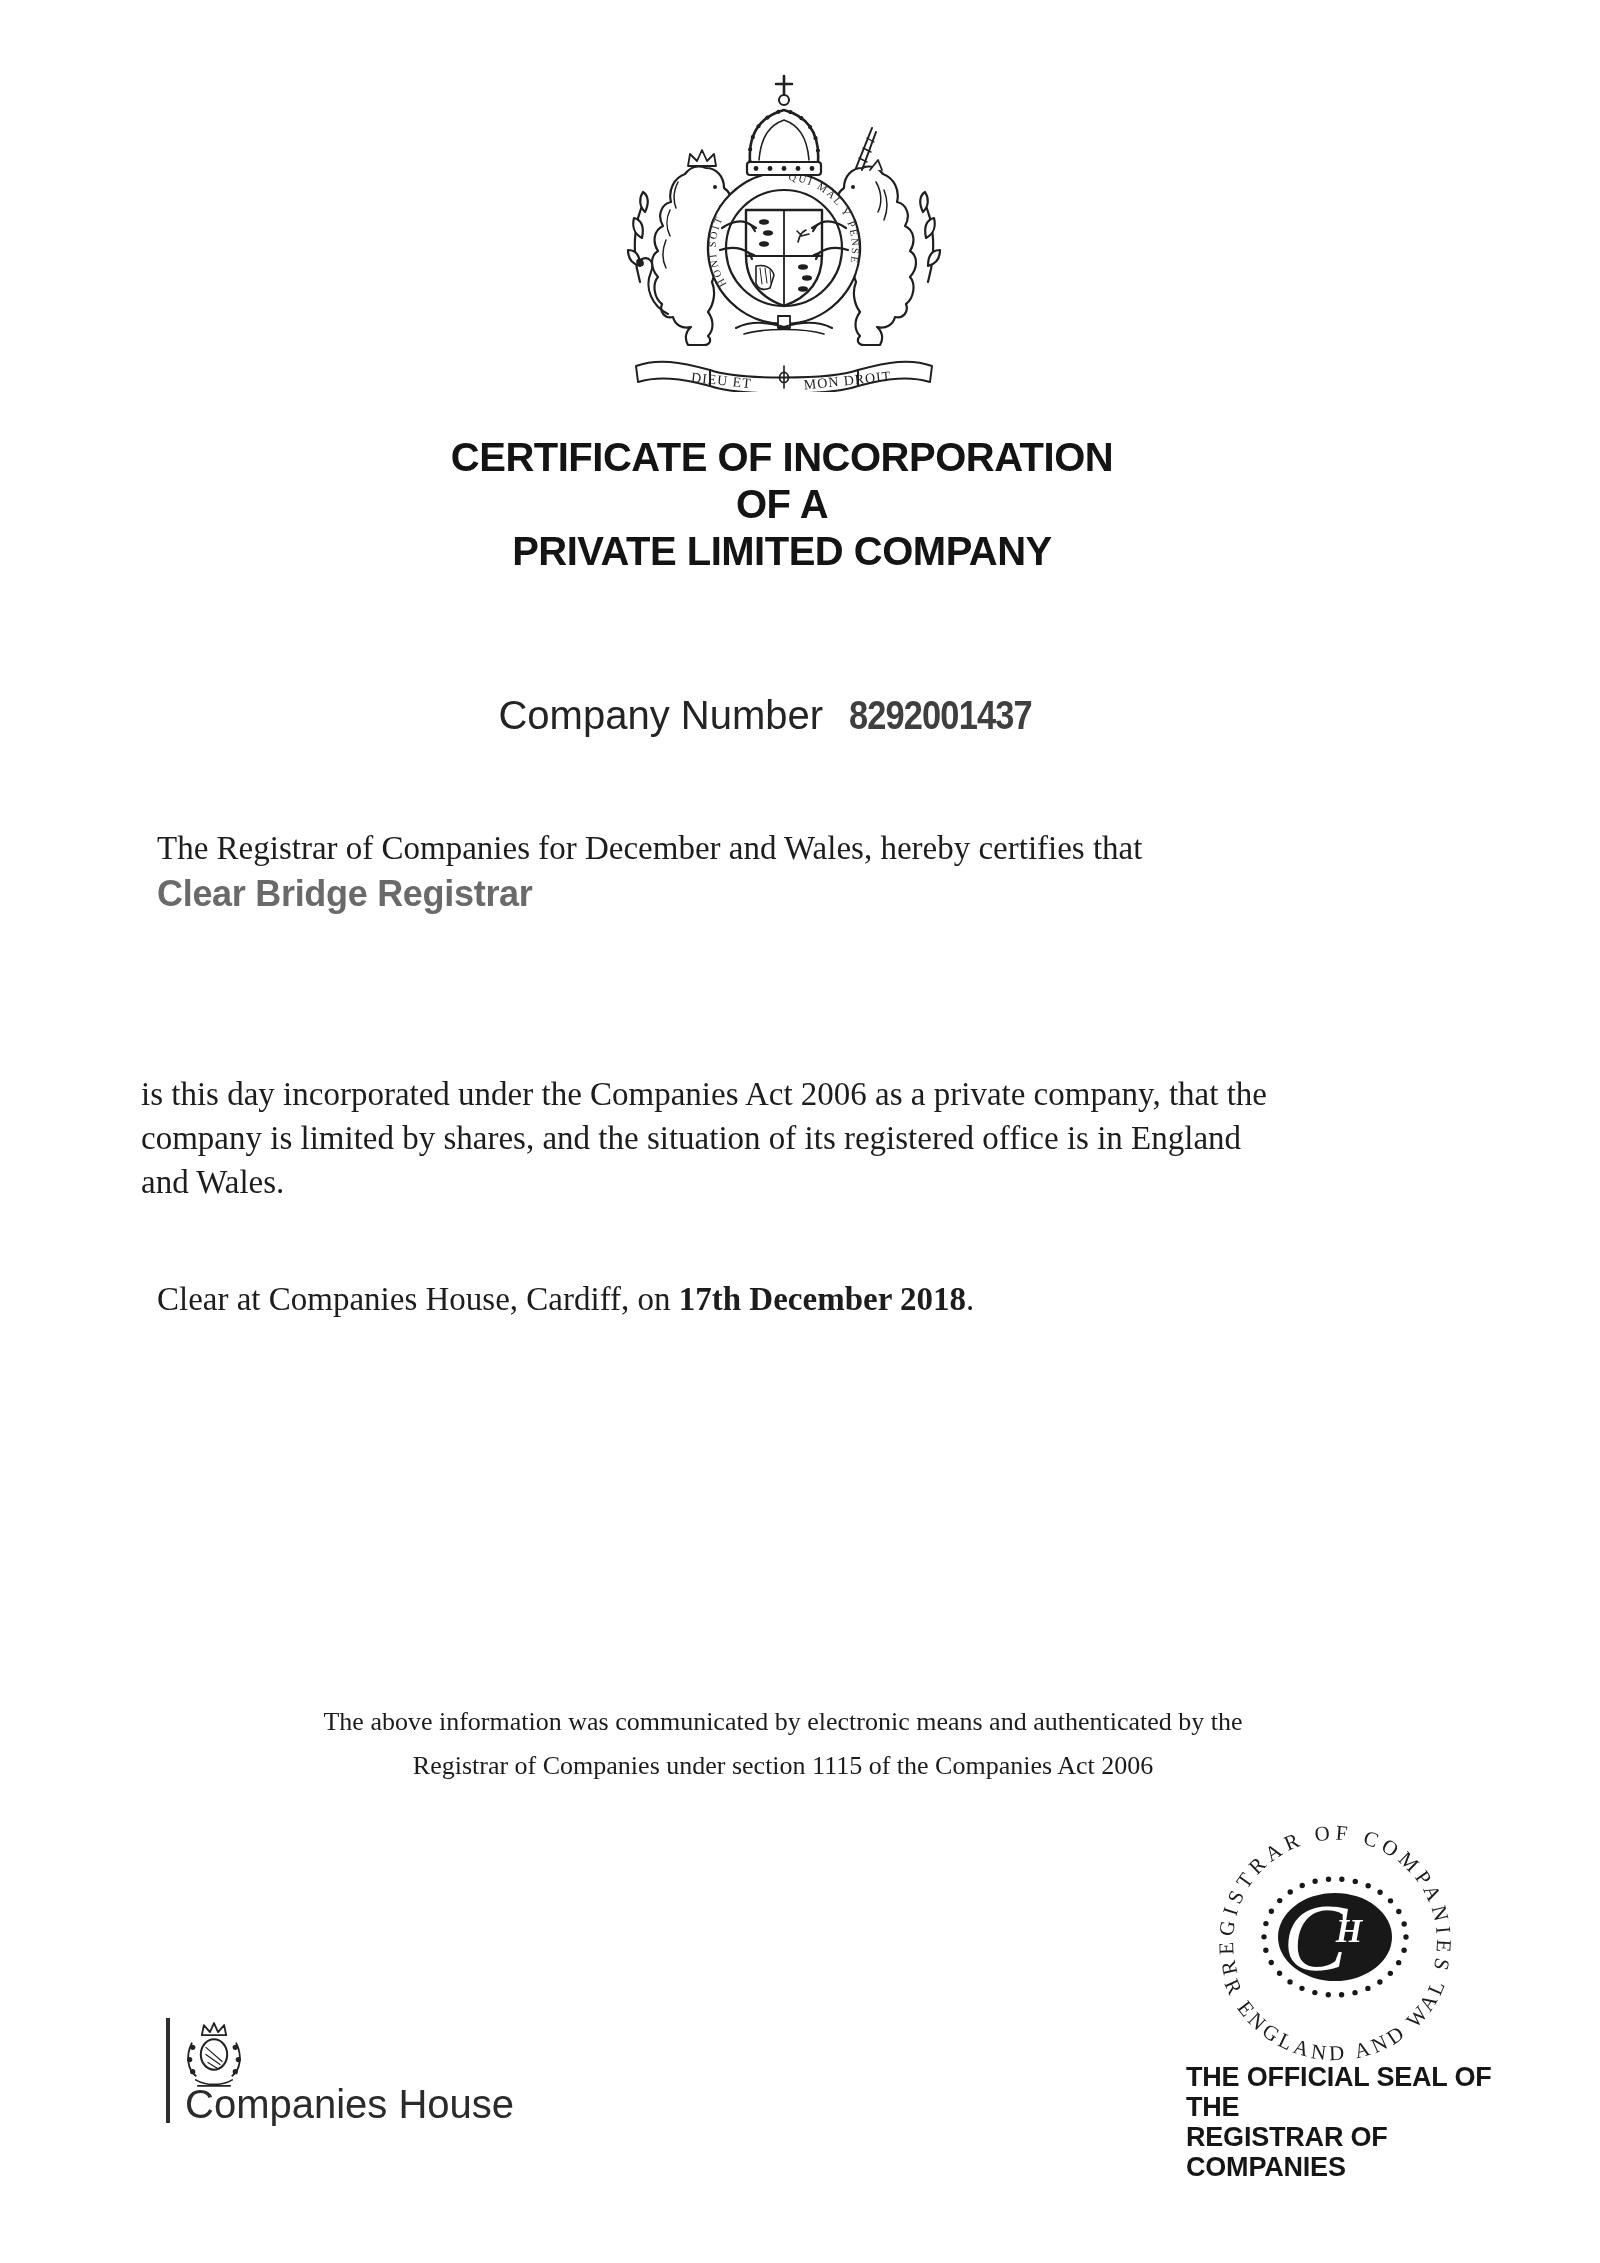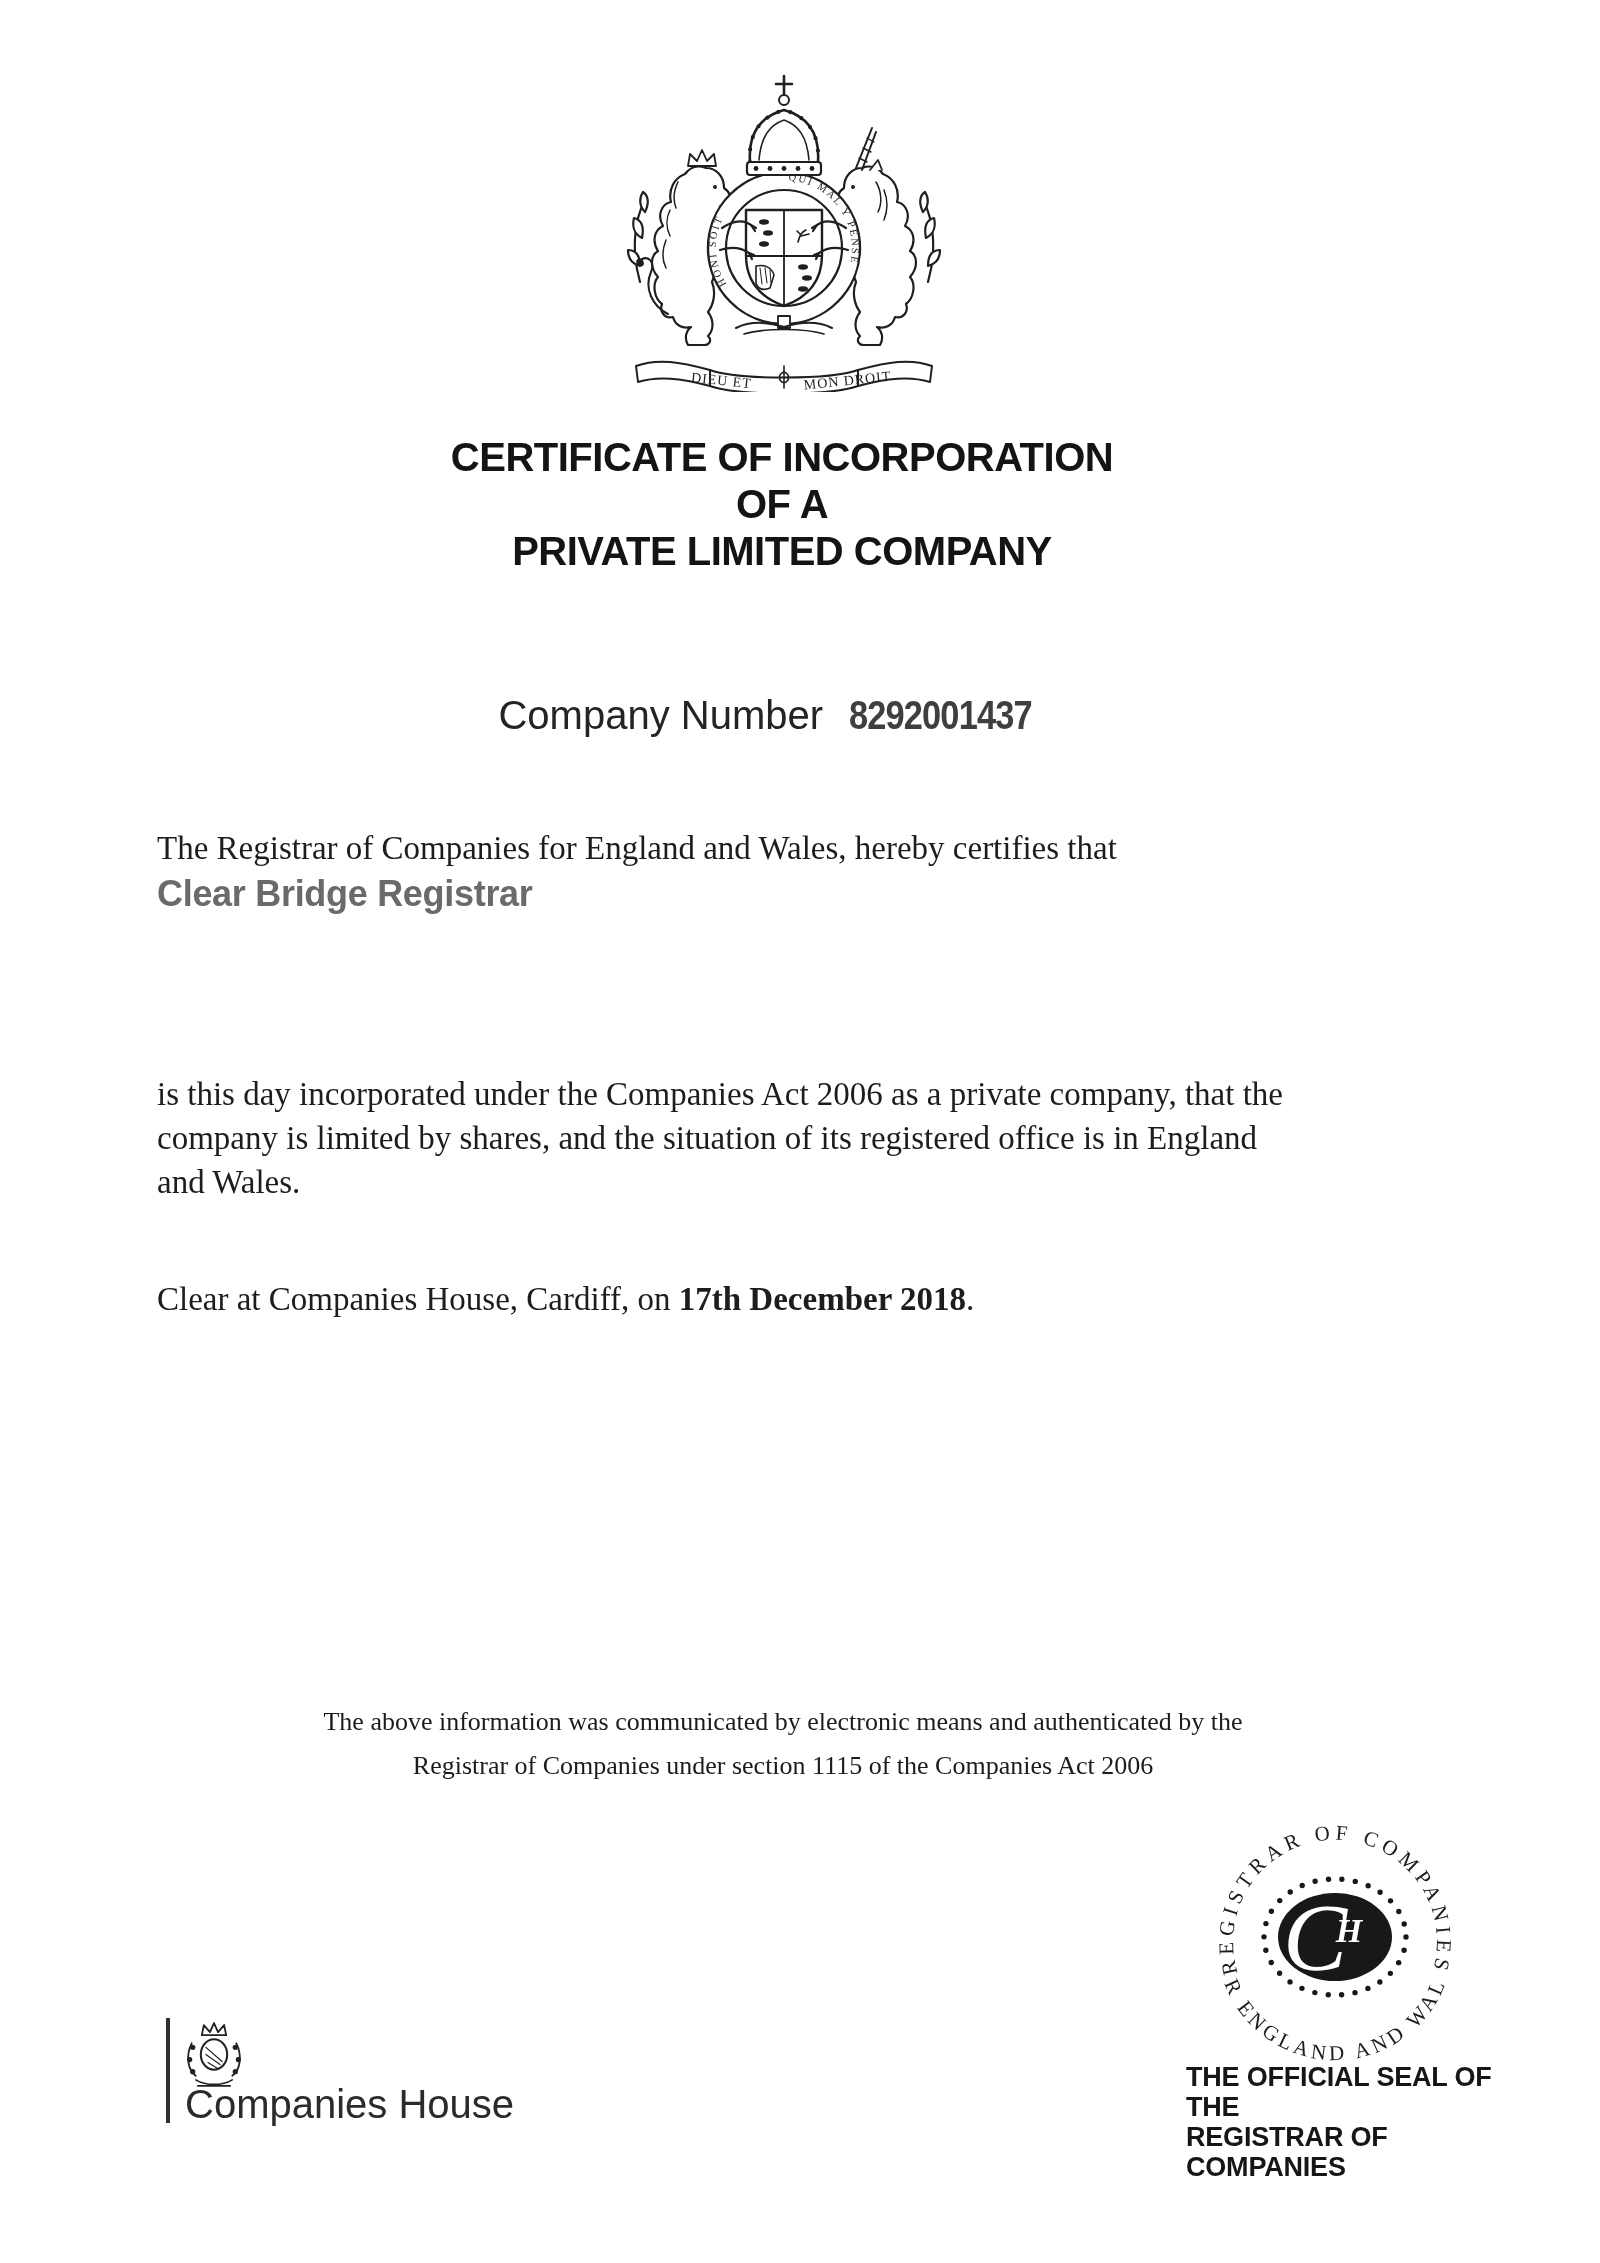--- a/index.html
+++ b/index.html
@@ -29,21 +29,21 @@
     margin-left:26px; font-weight:bold; color:#3f3f3f;
     letter-spacing:-1px; transform:scaleX(0.86); transform-origin:left bottom;
     display:inline-block;
   }
 
   .certifies-line { left:157px; top:826px; font-size:33px; line-height:44px; color:#1d1d1d; white-space:nowrap; }
   .company-name {
     left:157px; top:872px; font-size:36px; line-height:44px; font-weight:bold;
     color:#6a6a6a; letter-spacing:-0.3px; white-space:nowrap;
   }
-  .incorporation-paragraph { left:157px; top:1072px; font-size:33px; line-height:44px; color:#1d1d1d; }
+  .incorporation-paragraph { left:141px; top:1072px; font-size:33px; line-height:44px; color:#1d1d1d; }
   .incorporation-paragraph .pline { white-space:nowrap; }
   .given-line { left:157px; top:1277px; font-size:33px; line-height:44px; color:#1d1d1d; white-space:nowrap; }
   .given-line b { font-weight:bold;text-align:right; }
 
   .footer-note {
     left:0; top:1700px; width:1600px; text-align:center; transform:translateX(-17px);
     font-size:26px; line-height:44px; color:#1c1c1c;
   }
 
   .seal-svg { left:1165px; top:1772px; width:340px; height:340px; }
@@ -178,21 +178,21 @@
   <div>CERTIFICATE OF INCORPORATION</div>
   <div>OF A</div>
   <div>PRIVATE LIMITED COMPANY</div>
 </div>
 
 <div class="abs company-number-row">
   <span>Company Number</span>
   <span class="company-number-value">8292001437</span>
 </div>
 
-<div class="abs serif certifies-line">The Registrar of Companies for England and Wales, hereby certifies that</div>
+<div class="abs serif certifies-line">The Registrar of Companies for December and Wales, hereby certifies that</div>
 
 <div class="abs company-name">Clear Bridge Registrar</div>
 
 <div class="abs serif incorporation-paragraph">
   <div class="pline">is this day incorporated under the Companies Act 2006 as a private company, that the</div>
   <div class="pline">company is limited by shares, and the situation of its registered office is in England</div>
   <div class="pline">and Wales.</div>
 </div>
 
 <div class="abs serif given-line">

